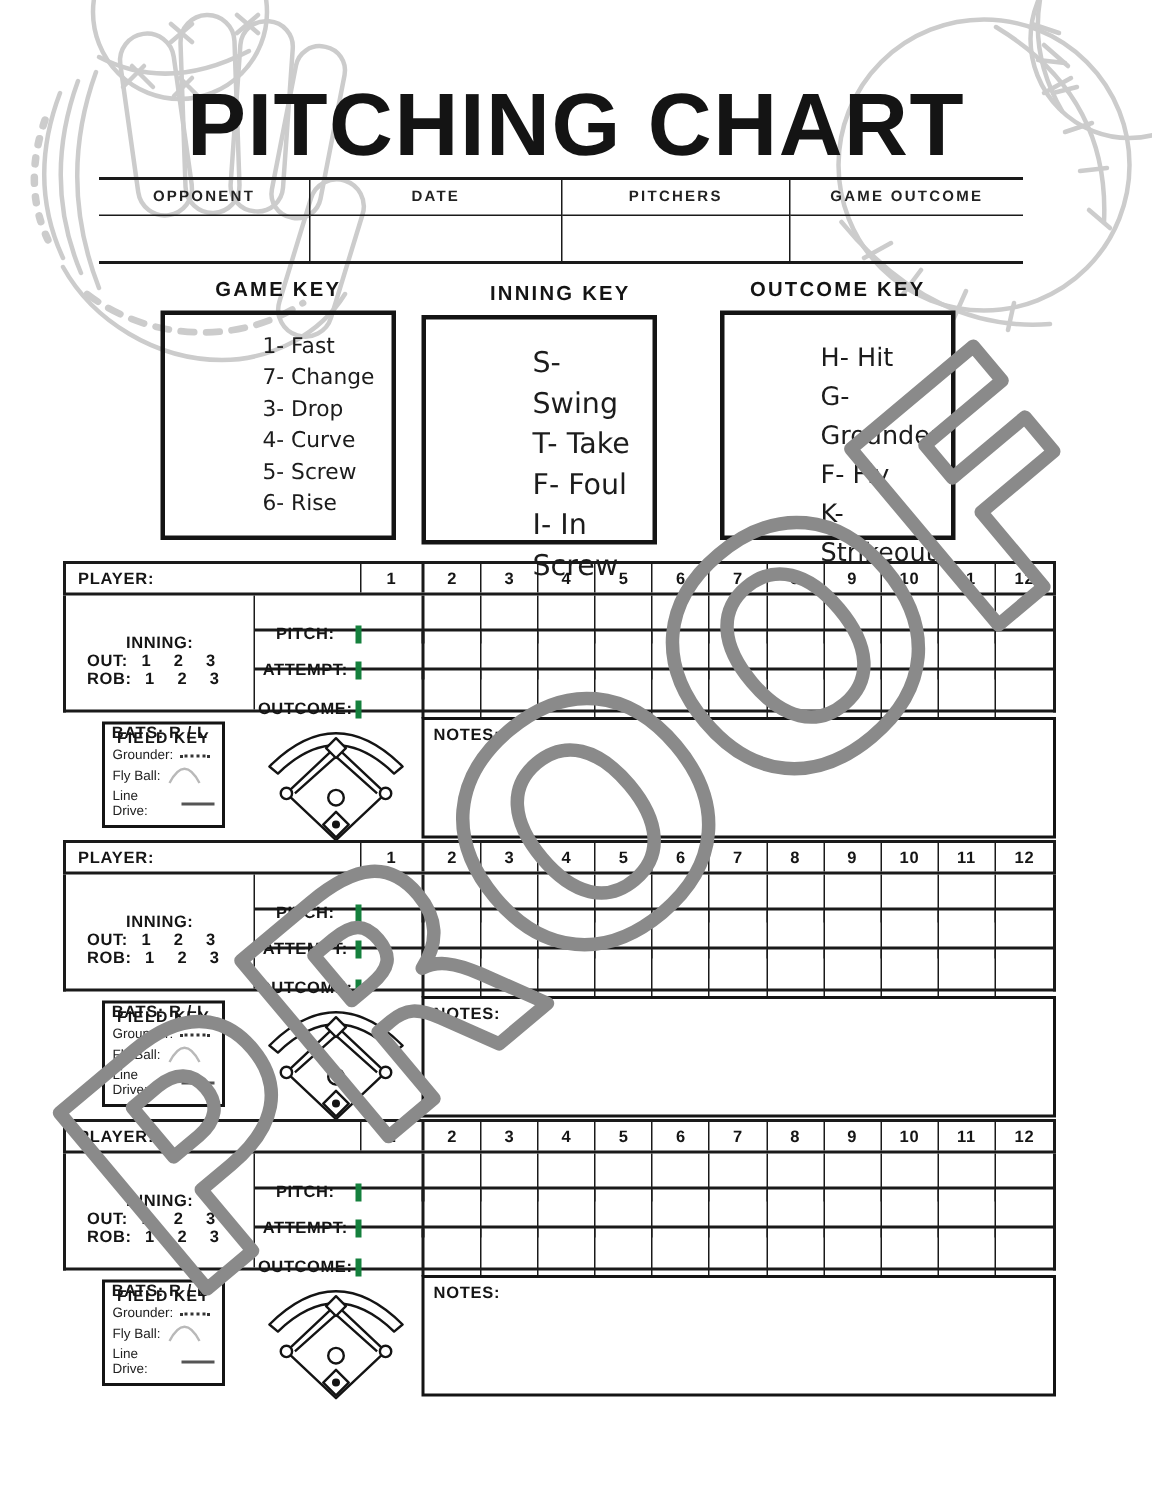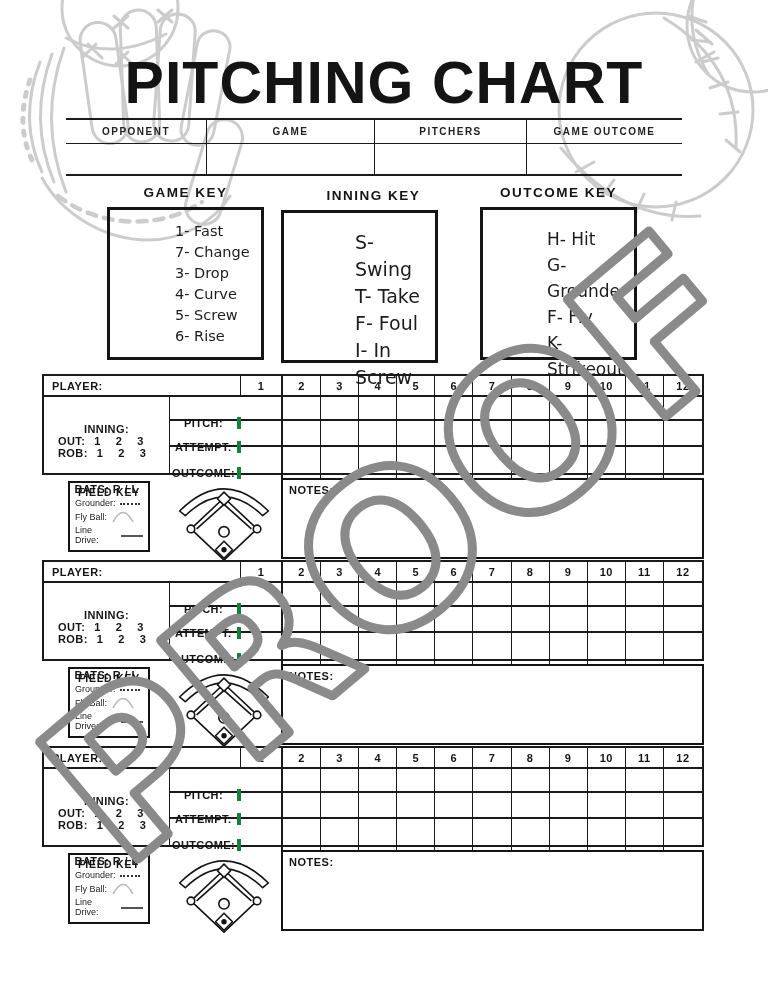--- a/index.html
+++ b/index.html
@@ -131,21 +131,21 @@
       <path d="M688,16 l18,6 M692,40 l18,2 M702,62 l16,-4"></path>
     </g>
   </g>
 </svg>
 
 <div class="content">
   <div class="title">PITCHING CHART</div>
 
   <div class="hdr-table">
     <div class="hdr-cell lbl">OPPONENT</div>
-    <div class="hdr-cell lbl">GAME</div>
+    <div class="hdr-cell lbl">DATE</div>
     <div class="hdr-cell lbl">PITCHERS</div>
     <div class="hdr-cell lbl last">GAME OUTCOME</div>
     <div class="hdr-cell"></div>
     <div class="hdr-cell"></div>
     <div class="hdr-cell"></div>
     <div class="hdr-cell last"></div>
   </div>
 
   <div class="key-heading" style="left:107px; top:185px; width:157px;">GAME KEY</div>
   <div class="key-heading" style="left:295px; top:188px; width:157px;">INNING KEY</div>

